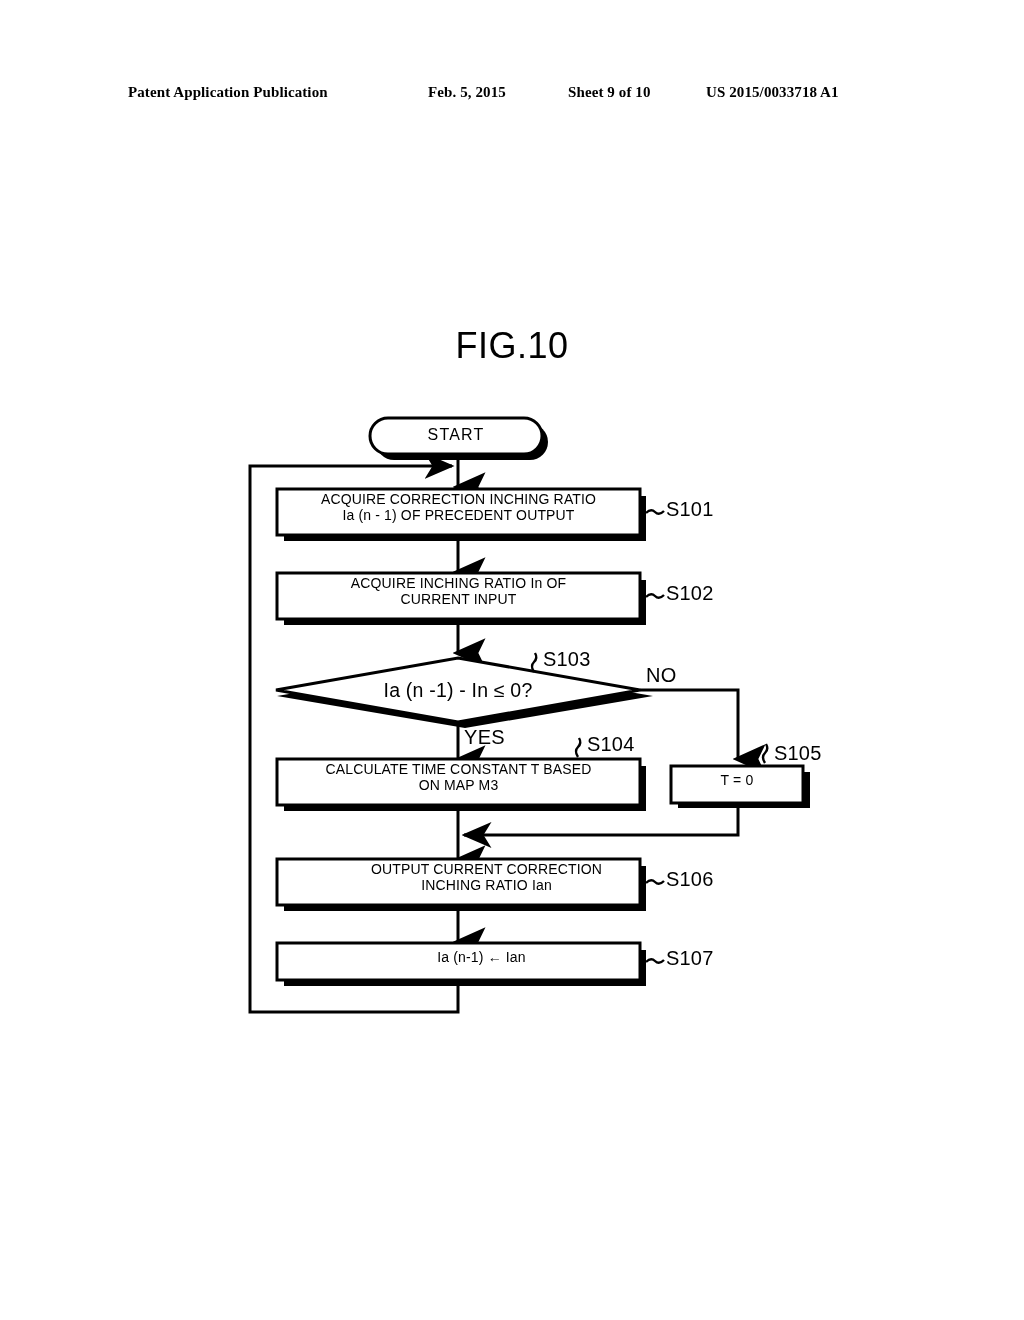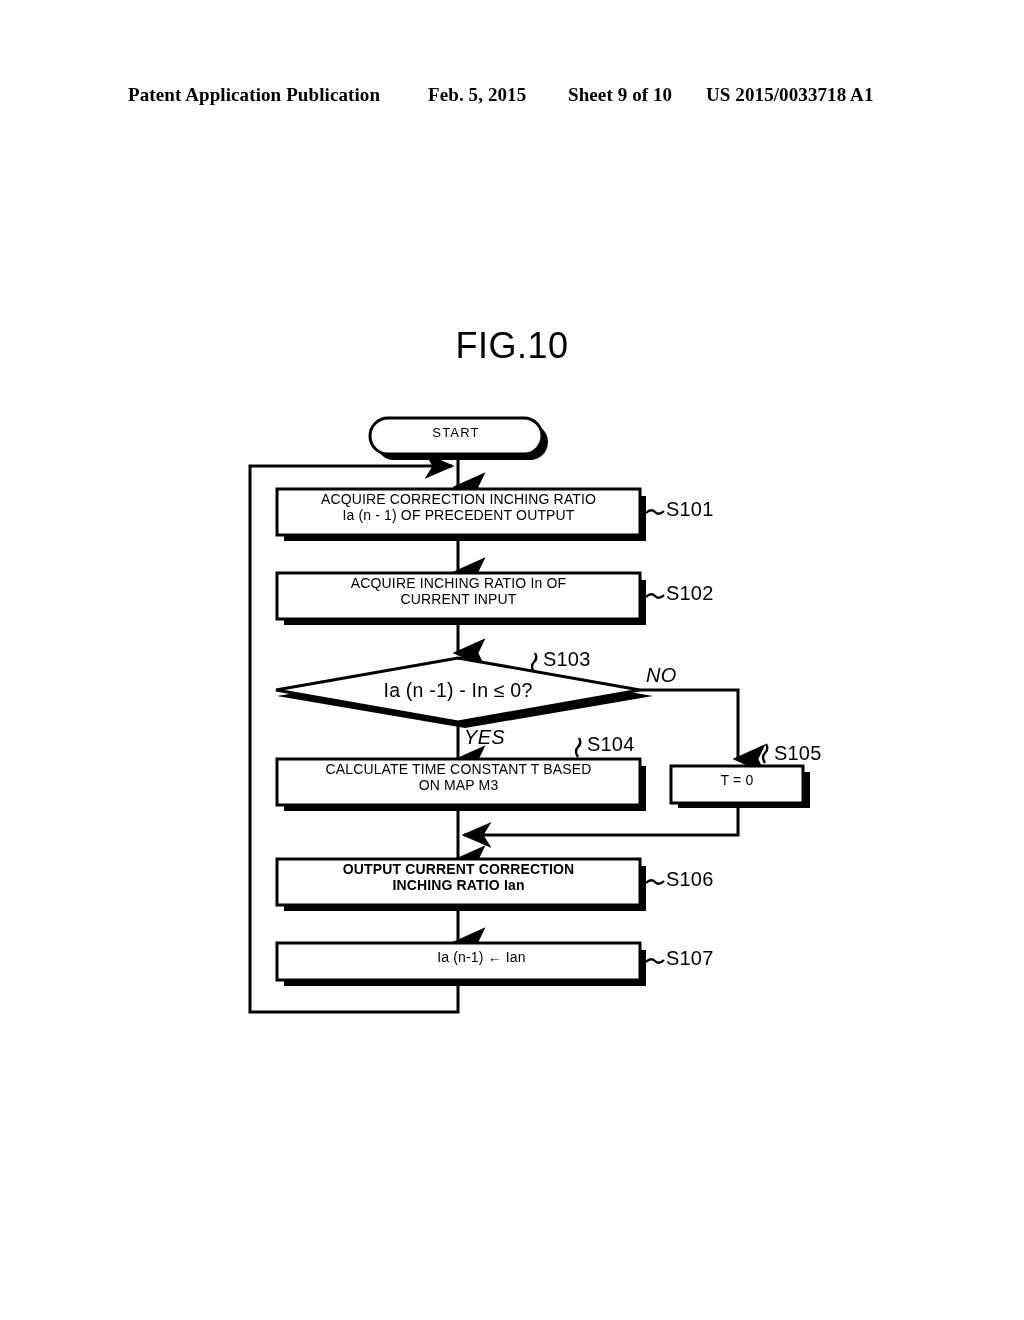--- a/index.html
+++ b/index.html
@@ -19,21 +19,21 @@
 
   
   #patent-header {
     position: absolute;
     top: 84px;
     left: 0;
     width: 854px;
     height: 30px;
     font-family: "Liberation Serif", serif;
     font-weight: bold;
-    font-size: 19px;
+    font-size: 15px;
     letter-spacing: 0.1px;
     white-space: nowrap;
   }
   #patent-header .hdr-pub   { position: absolute; left: 128px; top: 0; }
   #patent-header .hdr-date  { position: absolute; left: 428px; top: 0; }
   #patent-header .hdr-sheet { position: absolute; left: 568px; top: 0; text-align: right; }
   #patent-header .hdr-num   { position: absolute; left: 706px; top: 0; text-align: right; }
 
   
   #fig-title {
@@ -68,39 +68,38 @@
     text-align: center;
     line-height: 1.12;
     white-space: pre-line;
     pointer-events: none;
   }
   .proc-text {
     font-size: 14px;
     letter-spacing: 0.15px;
   }
   .start-text {
-    font-size: 13px;
+    font-size: 16px;
     letter-spacing: 1.2px;
   }
   .diamond-text {
     font-size: 19.5px;
     letter-spacing: 0.2px;
   }
   .step-label {
     position: absolute;
     font-size: 20px;
     letter-spacing: 0.2px;
     white-space: nowrap;
   }
   .branch-label {
     position: absolute;
     font-size: 20px;
     letter-spacing: 0.3px;
     white-space: nowrap;
-    font-style: italic;
   }
 </style>
 </head>
 <body>
 
 <div id="patent-header">
   <span class="hdr-pub">Patent Application Publication</span>
   <span class="hdr-date">Feb. 5, 2015</span>
   <span class="hdr-sheet">Sheet 9 of 10</span>
   <span class="hdr-num">US 2015/0033718 A1</span>
@@ -198,21 +197,21 @@
   <div class="node-text proc-text" style="left:279px; top:576px; width:359px;">ACQUIRE INCHING RATIO In OF
 CURRENT INPUT</div>
 
   <div class="node-text diamond-text" style="left:300px; top:680px; width:316px;">Ia (n -1) - In ≤ 0?</div>
 
   <div class="node-text proc-text" style="left:279px; top:762px; width:359px;">CALCULATE TIME CONSTANT T BASED
 ON MAP M3</div>
 
   <div class="node-text proc-text" style="left:673px; top:773px; width:128px;">T = 0</div>
 
-  <div class="node-text proc-text" style="left:279px; top:862px; width:359px;font-weight:bold;">OUTPUT CURRENT CORRECTION
+  <div class="node-text proc-text" style="left:279px; top:862px; width:415px;">OUTPUT CURRENT CORRECTION
 INCHING RATIO Ian</div>
 
   <div class="node-text proc-text" style="left:279px; top:950px; width:359px;padding-left:23px;">Ia (n-1) ← Ian</div>
 
   <div class="step-label" style="left:666px; top:498px;">S101</div>
 
   <div class="step-label" style="left:666px; top:582px;">S102</div>
 
   <div class="step-label" style="left:543px; top:648px;">S103</div>
 

